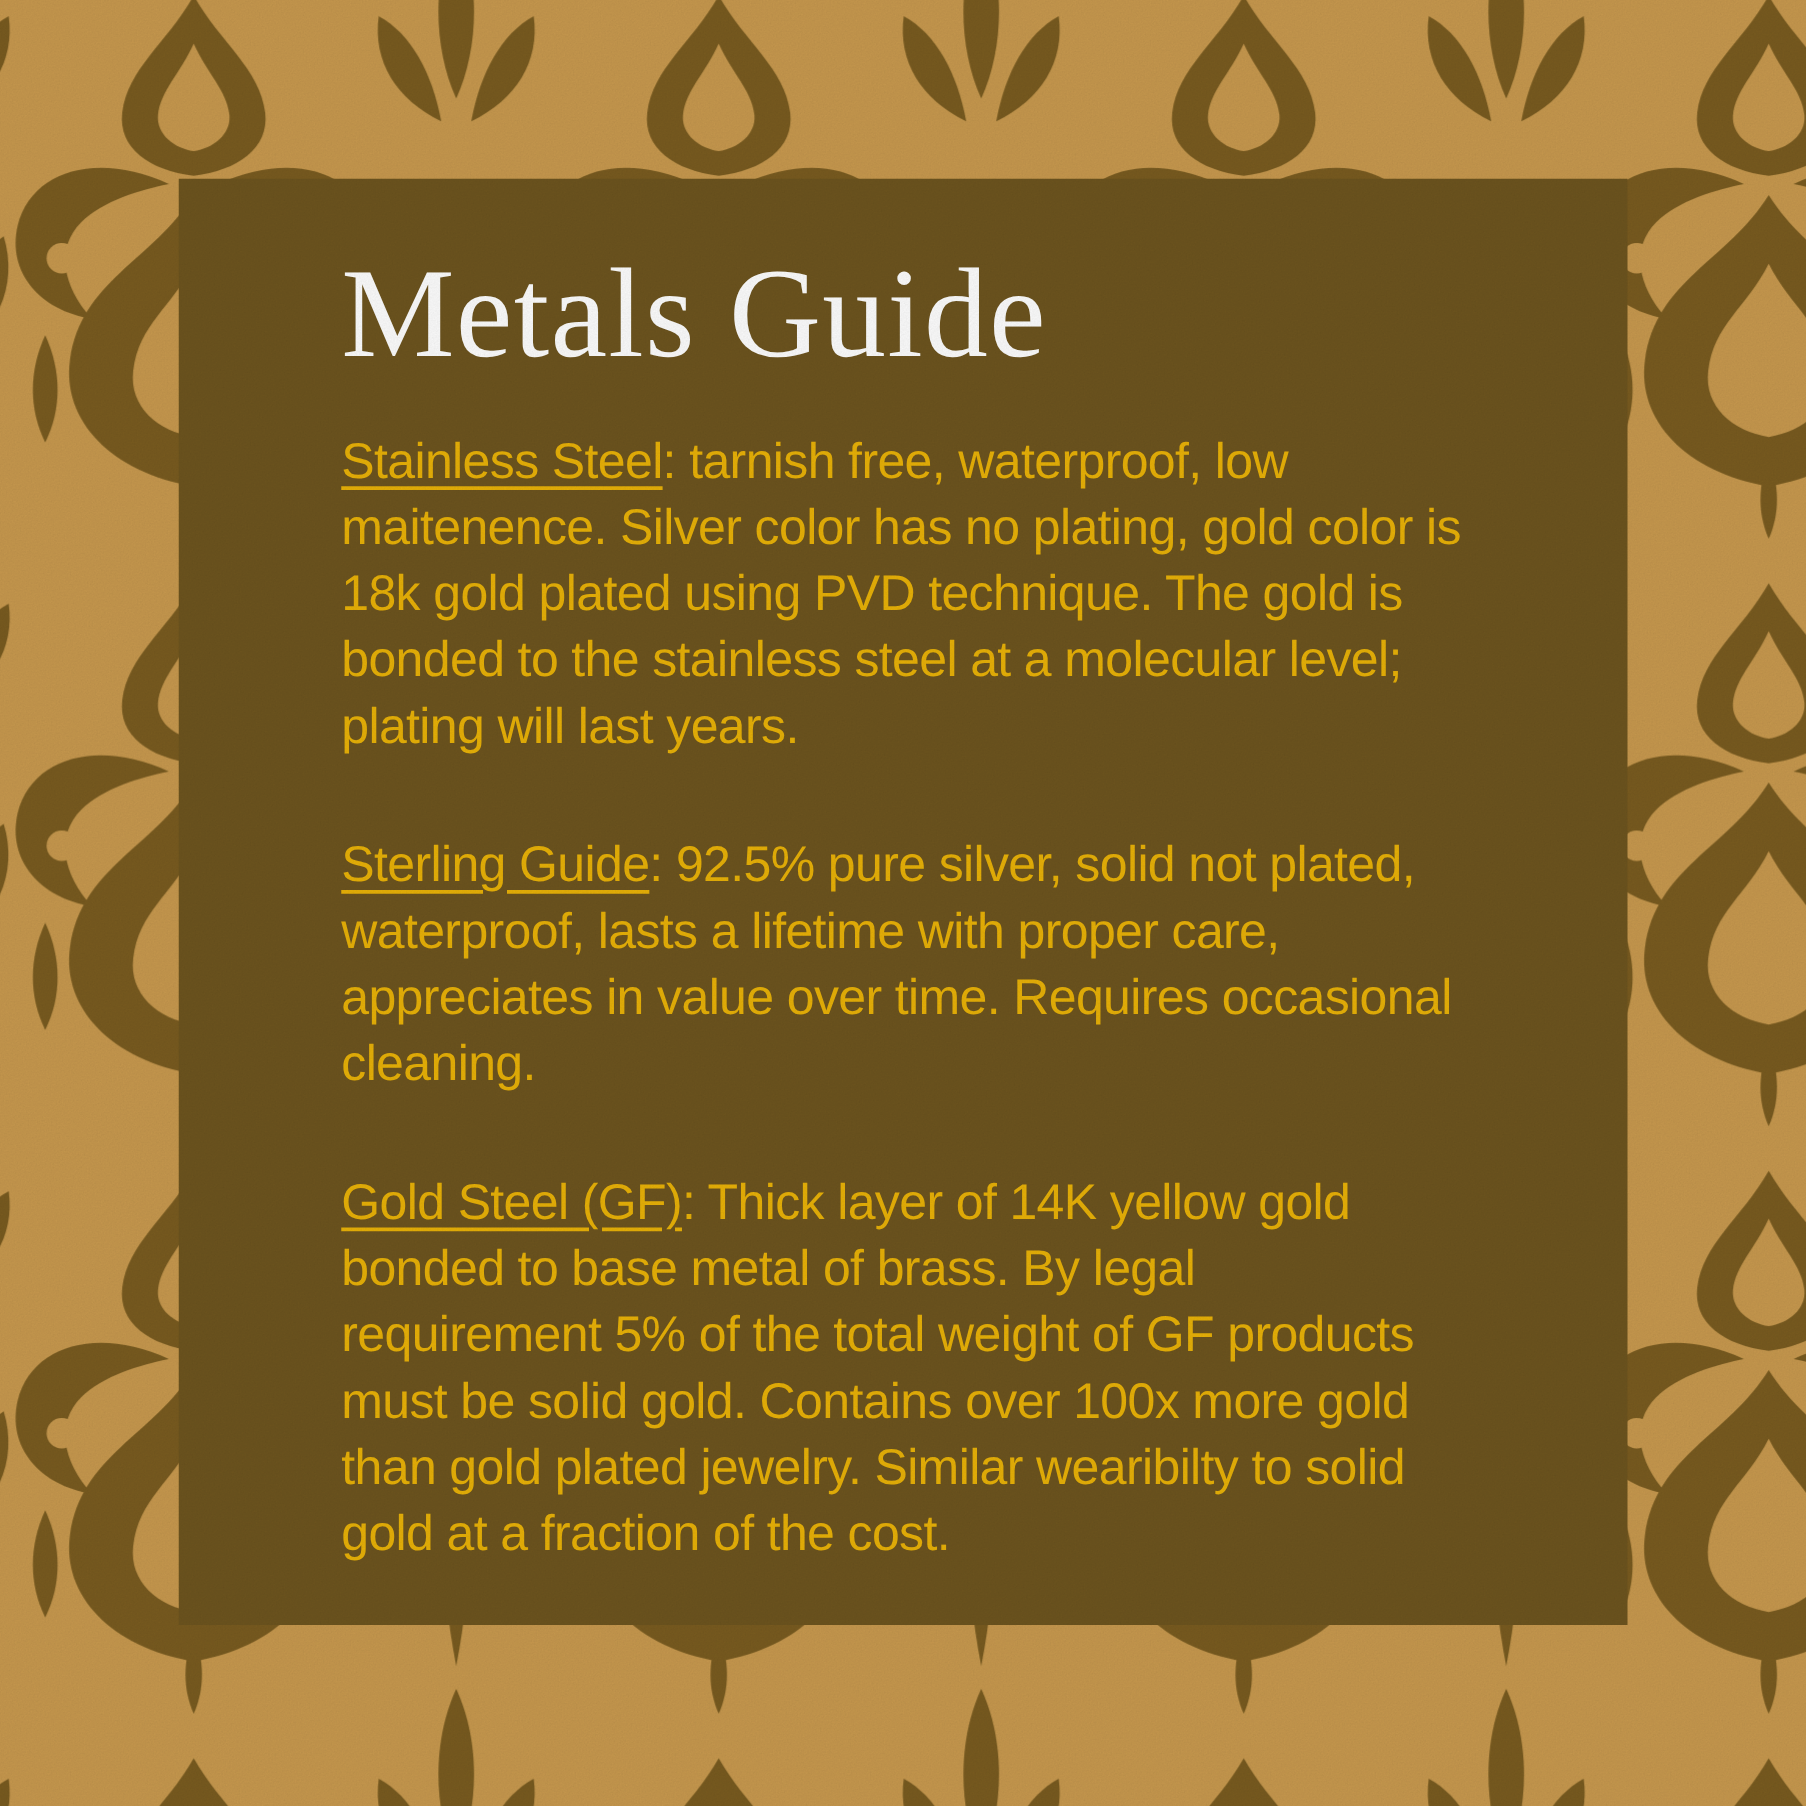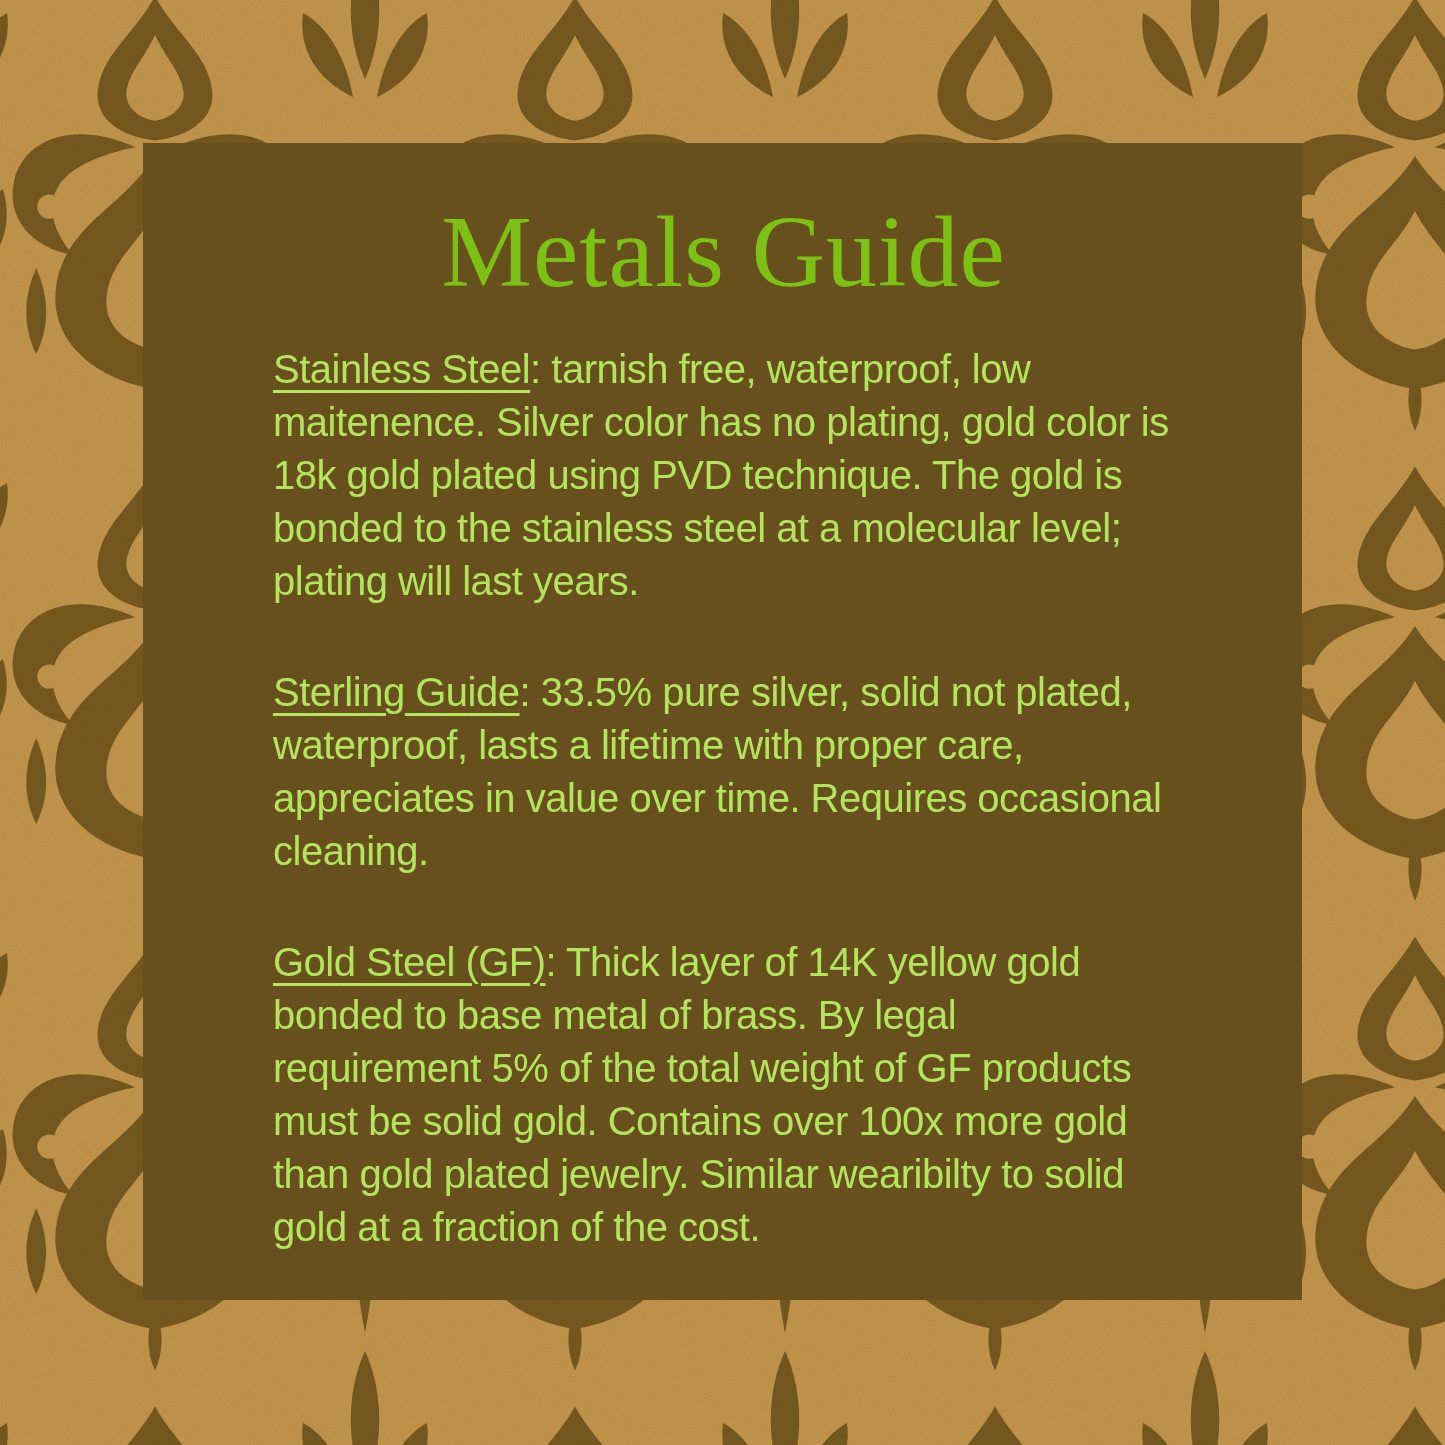--- a/index.html
+++ b/index.html
@@ -28,29 +28,28 @@
     background: #6e551f;
     box-sizing: border-box;
     padding: 28px 128px 0 130px;
   }
   .title {
     font-family: "Liberation Serif", serif;
     font-weight: 400;
     font-size: 102px;
     line-height: 1.08;
     letter-spacing: 1px;
-    color: #84cc16;
-    text-align: center;
+    color: #ffffff;
     margin: 26px 0 36px 0;
   }
   .section {
     font-size: 40px;
     line-height: 53px;
     letter-spacing: -0.5px;
-    color: #bef264;
+    color: #eab308;
     margin: 0 0 58px 0;
     text-align: left;
   }
   .metal-name {
     text-decoration: underline;
     text-decoration-thickness: 3px;
     text-underline-offset: 7px;
   }
   .grain-overlay {
     position: absolute;
@@ -103,21 +102,21 @@
     </defs>
     <rect x="0" y="0" width="1445" height="1445" fill="url(#damask)"></rect>
   </svg>
 
   <div class="panel">
 
     <h1 class="title">Metals Guide</h1>
 
     <p class="section"><span class="metal-name">Stainless Steel</span><span>: tarnish free, waterproof, low maitenence. Silver color has no plating, gold color is 18k gold plated using PVD technique. The gold is bonded to the stainless steel at a molecular level; plating will last years.</span></p>
 
-    <p class="section"><span class="metal-name">Sterling Guide</span><span>: 33.5% pure silver, solid not plated, waterproof, lasts a lifetime with proper care, appreciates in value over time. Requires occasional cleaning.</span></p>
+    <p class="section"><span class="metal-name">Sterling Guide</span><span>: 92.5% pure silver, solid not plated, waterproof, lasts a lifetime with proper care, appreciates in value over time. Requires occasional cleaning.</span></p>
 
     <p class="section"><span class="metal-name">Gold Steel (GF)</span><span>: Thick layer of 14K yellow gold bonded to base metal of brass. By legal requirement 5% of the total weight of GF products must be solid gold. Contains over 100x more gold than gold plated jewelry. Similar wearibilty to solid gold at a fraction of the cost.</span></p>
 
   </div>
 
   <svg class="grain-overlay" width="1445" height="1445" viewBox="0 0 1445 1445" aria-hidden="true">
     <defs>
       <filter id="grain">
         <feTurbulence type="fractalNoise" baseFrequency="0.8" numOctaves="2" stitchTiles="stitch" result="n"></feTurbulence>
         <feColorMatrix in="n" type="matrix" values="0 0 0 0 0  0 0 0 0 0  0 0 0 0 0  0.35 0.35 0.35 0 0"></feColorMatrix>

